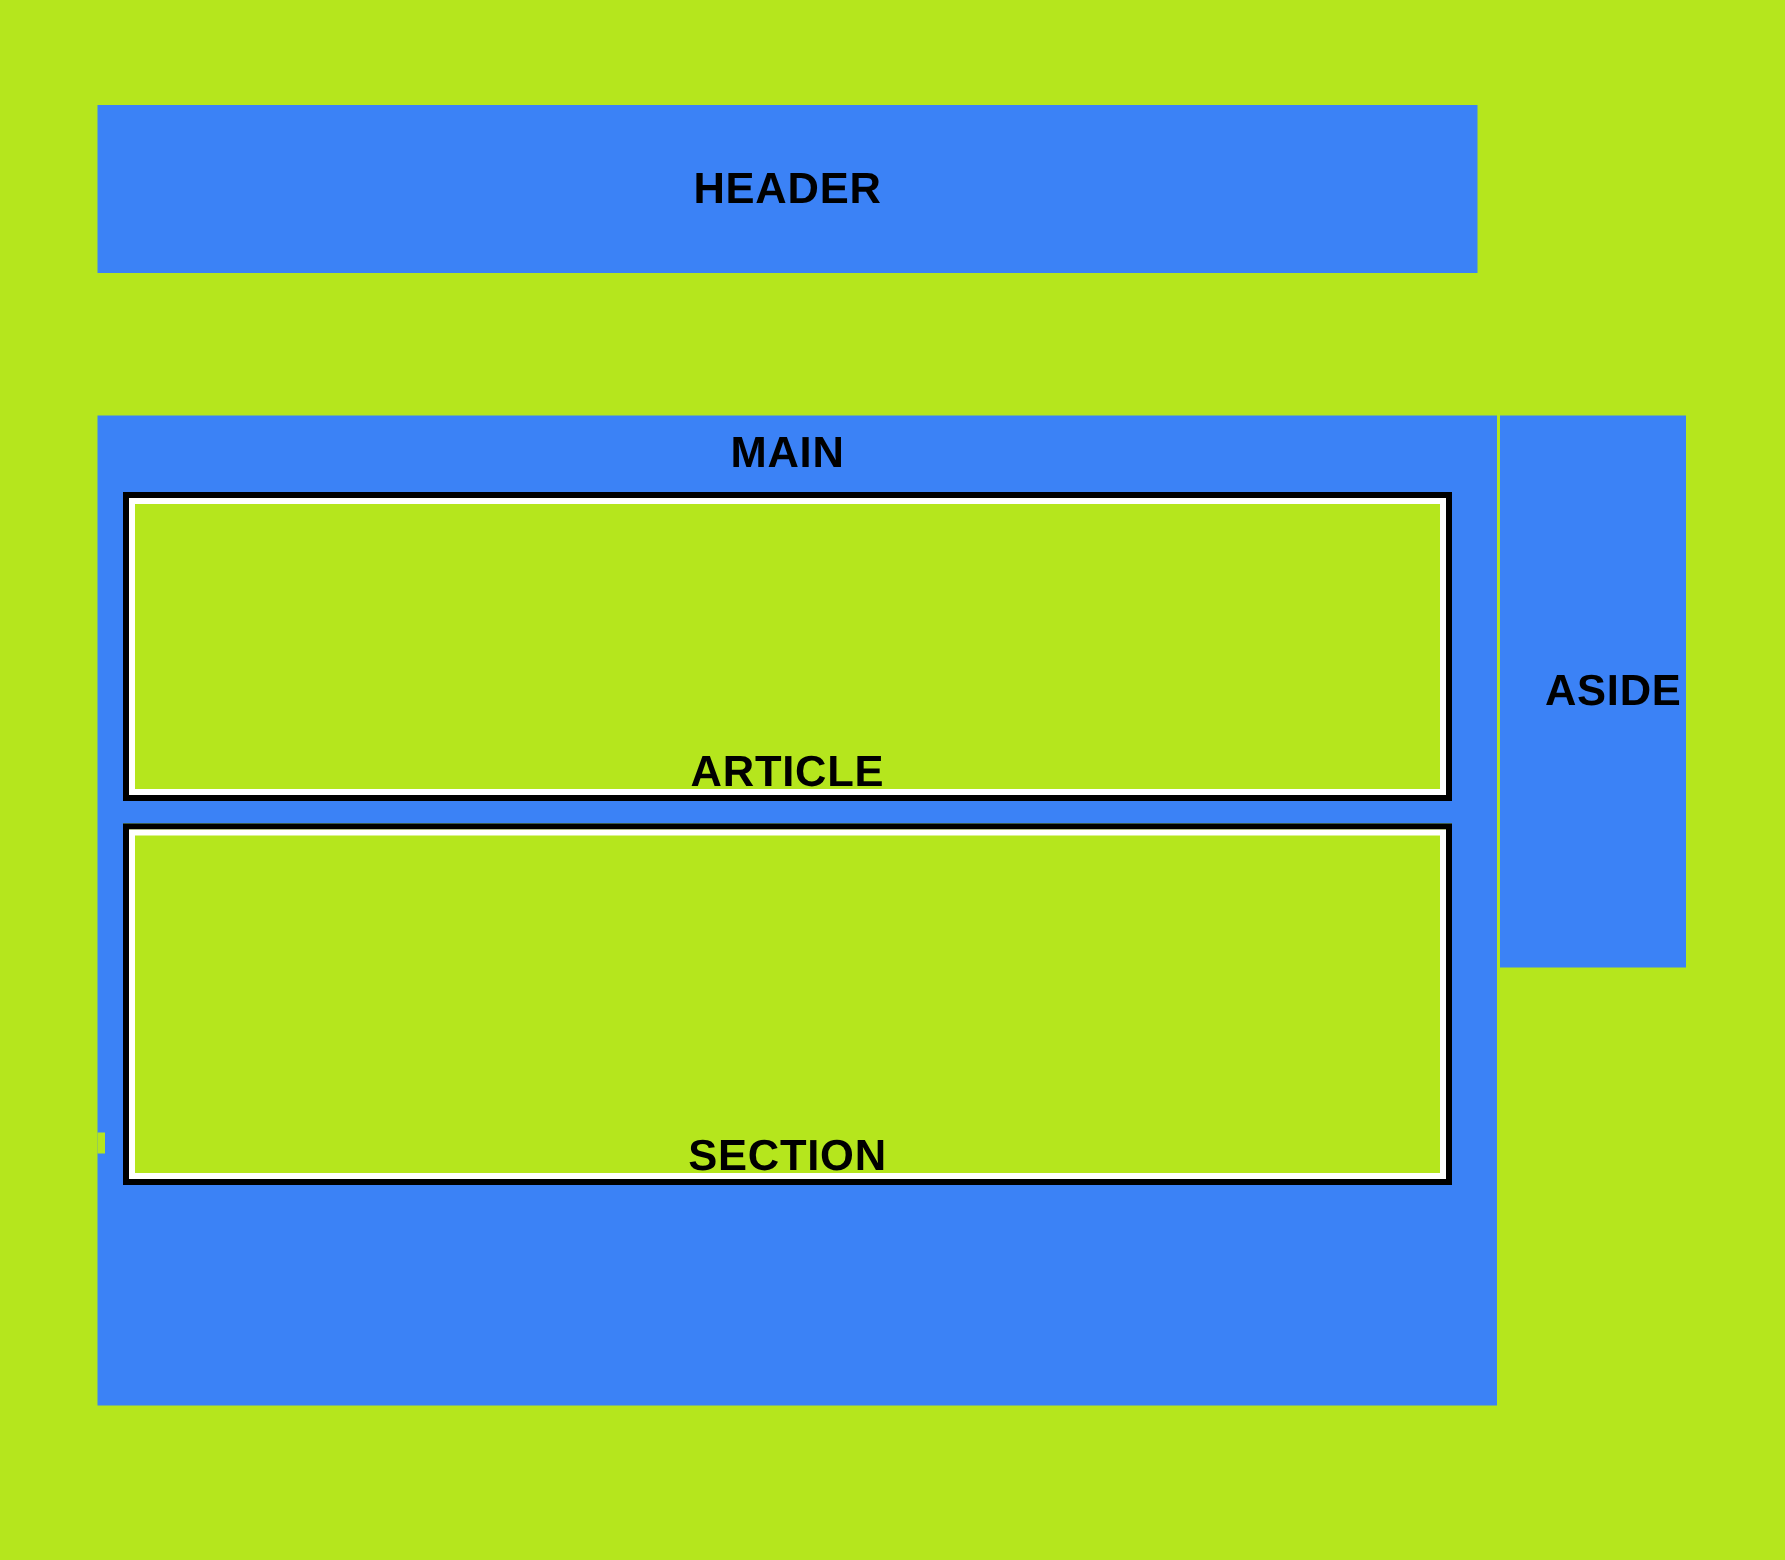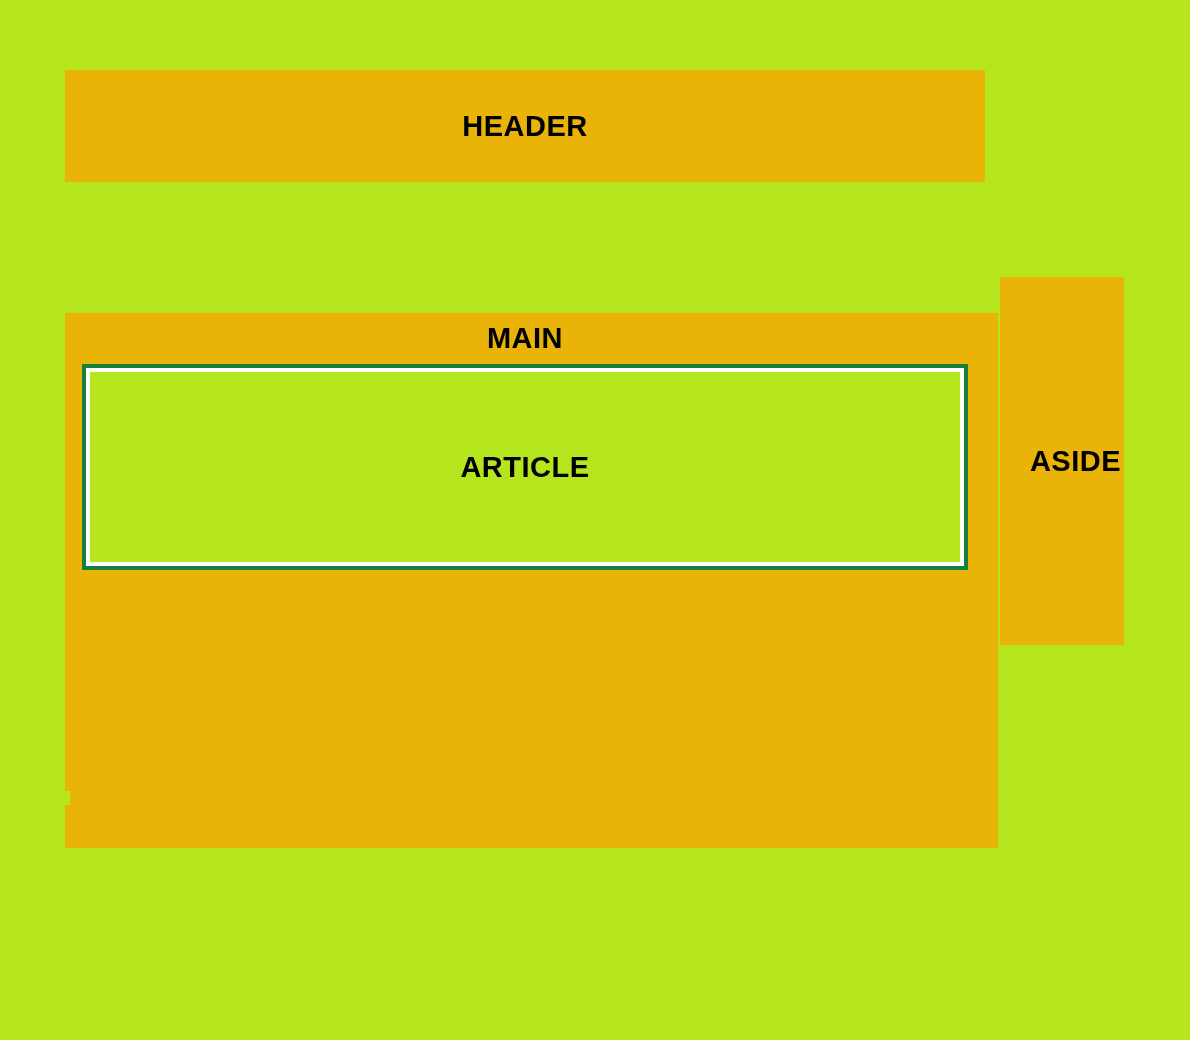--- a/index.html
+++ b/index.html
@@ -25,21 +25,21 @@
   
   .box {
     position: absolute;
     display: flex;
     align-items: center;
     justify-content: center;
   }
 
   
   .region {
-    background: #eab308;
+    background: #3b82f6;
   }
 
   .region-label,
   .nested-label {
     font-weight: bold;
     color: #000000;
     letter-spacing: 0.5px;
     line-height: 1;
     user-select: none;
     white-space: nowrap;
@@ -54,23 +54,22 @@
     width: 920px; height: 112px;
   }
 
   #nav-region {
     left: 65px;  top: 196px;
     width: 920px; height: 70px;
   }
 
   #main-region {
     left: 65px;  top: 277px;
-    width: 933px; height: 535px;
+    width: 933px; height: 660px;
     display: block;            
-    margin-top: 36px;
   }
 
   #main-label-wrap {
     position: absolute;
     left: 0; top: 11px;
     width: 920px;
     text-align: center;
   }
 
   #aside-region {
@@ -80,25 +79,25 @@
 
   #footer-region {
     left: 65px;  top: 838px;
     width: 920px; height: 130px;
   }
 
   
   .nested {
     position: absolute;
     background: #b5e61d;
-    border: 4px solid #15803d;
+    border: 4px solid #000000;
     outline: 4px solid #ffffff;
     outline-offset: -8px;
     display: flex;
-    align-items: center;
+    align-items: flex-end;
     justify-content: center;
   }
 
   #article-box {
     left: 17px;  top: 51px;
     width: 886px; height: 206px;
   }
 
   #section-box {
     left: 17px;  top: 272px;
@@ -128,20 +127,23 @@
     <div id="main-label-wrap">
       <span class="region-label">MAIN</span>
     </div>
 
     <div id="main-left-notch"></div>
 
     <div class="nested" id="article-box">
       <span class="nested-label">ARTICLE</span>
     </div>
 
+    <div class="nested" id="section-box">
+      <span class="nested-label">SECTION</span>
+    </div>
   </div>
 
   <div class="box region" id="aside-region">
     <span class="region-label">ASIDE</span>
   </div>
 
 
 </div>
 
 </body></html>

